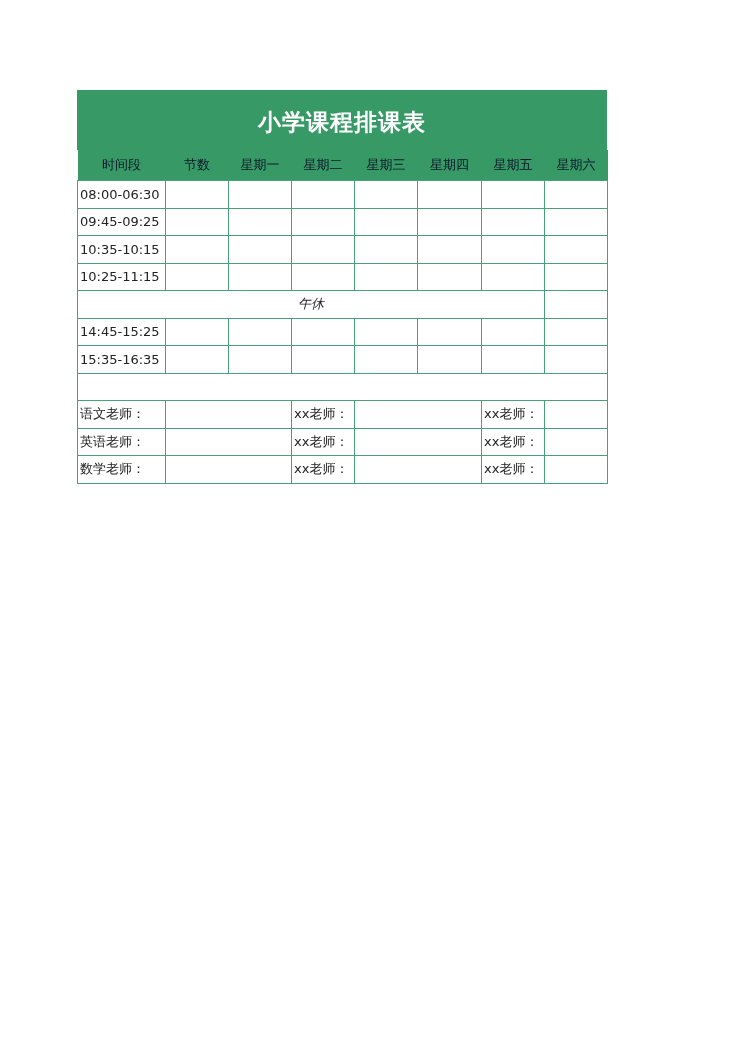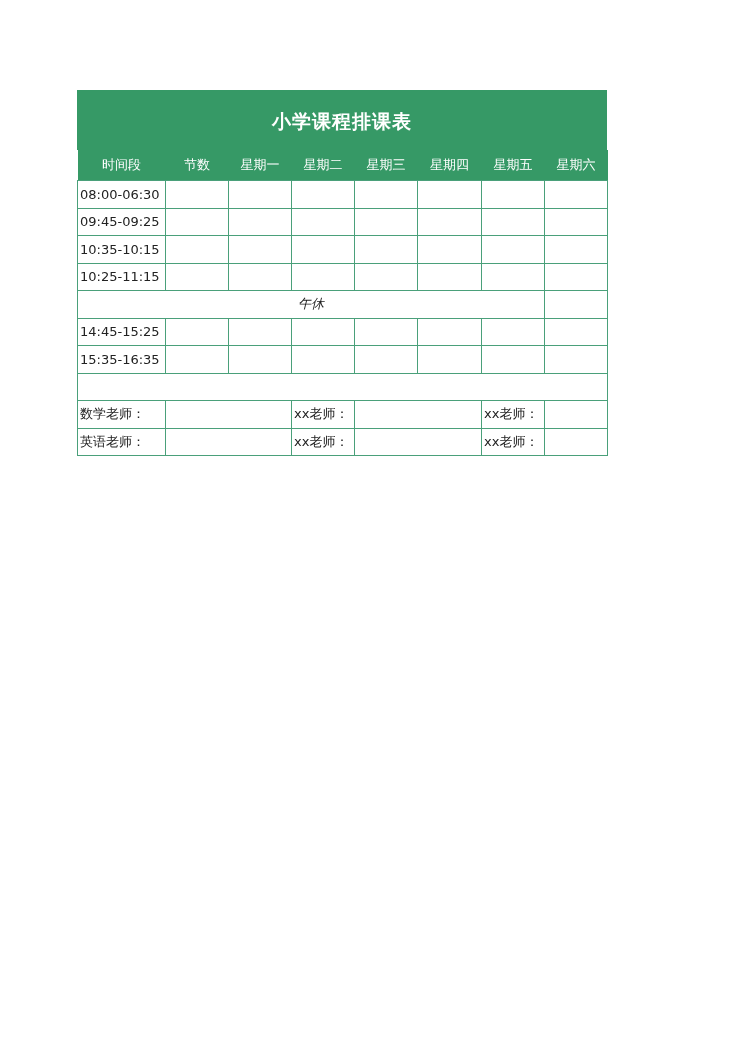--- a/index.html
+++ b/index.html
@@ -1,22 +1,22 @@
 <!DOCTYPE html>
 <html><head>
 <meta charset="utf-8">
 <style>
   html, body { margin: 0; padding: 0; background: #ffffff; }
   body { width: 750px; height: 1058px; position: relative; overflow: hidden;
          font-family: "DejaVu Sans", "Liberation Sans", sans-serif; }
   .sheet { position: absolute; left: 77px; top: 90px; width: 530px; }
   .title-band { background: #369966; height: 60px; display: flex; align-items: center; justify-content: center;
-                color: #ffffff; font-size: 19px; font-weight: bold; letter-spacing: 1px; padding-top: 4px; box-sizing: border-box; }
+                color: #ffffff; font-size: 23px; font-weight: bold; letter-spacing: 1px; padding-top: 4px; box-sizing: border-box; }
   table { border-collapse: collapse; width: 530px; table-layout: fixed; }
-  th { background: #369966; color: #ffffff; font-weight: normal; font-size: 13px; height: 30px; padding: 0; text-align: center; border: none; margin-top: 47px; }
+  th { background: #369966; color: #0f172a; font-weight: normal; font-size: 13px; height: 30px; padding: 0; text-align: center; border: none; margin-top: 47px; }
   td { border: 1.5px solid #4aa07a; height: 27.5px; padding: 0 0 0 2px; font-size: 13px; color: #222; box-sizing: border-box; white-space: nowrap; overflow: hidden; }
   td.center { text-align: center; padding: 0; font-style: italic; }
 </style>
 </head>
 <body>
 
 <div class="sheet">
   <div class="title-band">小学课程排课表</div>
   <table>
     <colgroup>
@@ -101,30 +101,38 @@
           <td></td>
           <td></td>
           <td></td>
           <td></td>
           <td></td>
     </tr>
     <tr>
       <td colspan="8"></td>
     </tr>
     <tr>
-      <td>数学老师：</td>
+      <td>语文老师：</td>
       <td colspan="2"></td>
       <td>xx老师：</td>
       <td colspan="2"></td>
       <td>xx老师：</td>
       <td></td>
     </tr>
     <tr>
       <td>英语老师：</td>
       <td colspan="2"></td>
       <td>xx老师：</td>
       <td colspan="2"></td>
       <td>xx老师：</td>
       <td></td>
     </tr>
+    <tr>
+      <td>数学老师：</td>
+      <td colspan="2"></td>
+      <td>xx老师：</td>
+      <td colspan="2"></td>
+      <td>xx老师：</td>
+      <td></td>
+    </tr>
   </tbody>
     </table>
 </div>
 
 </body></html>

